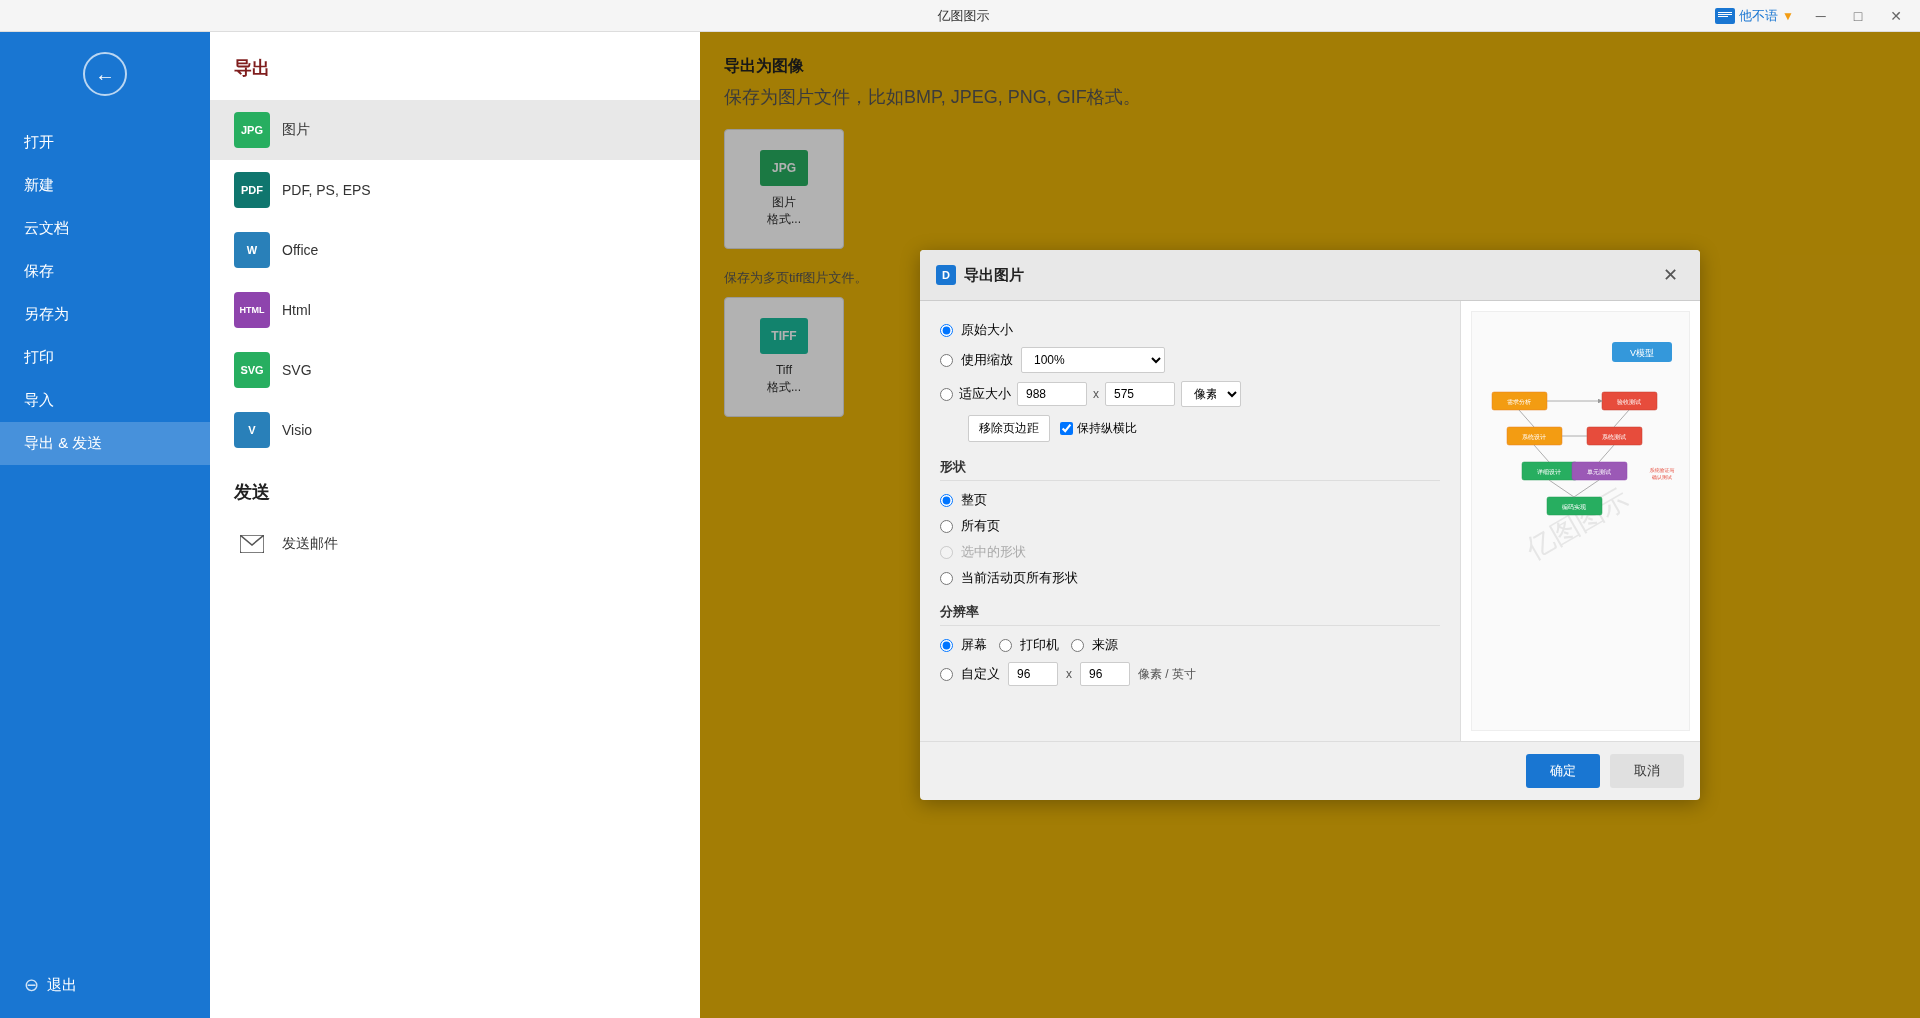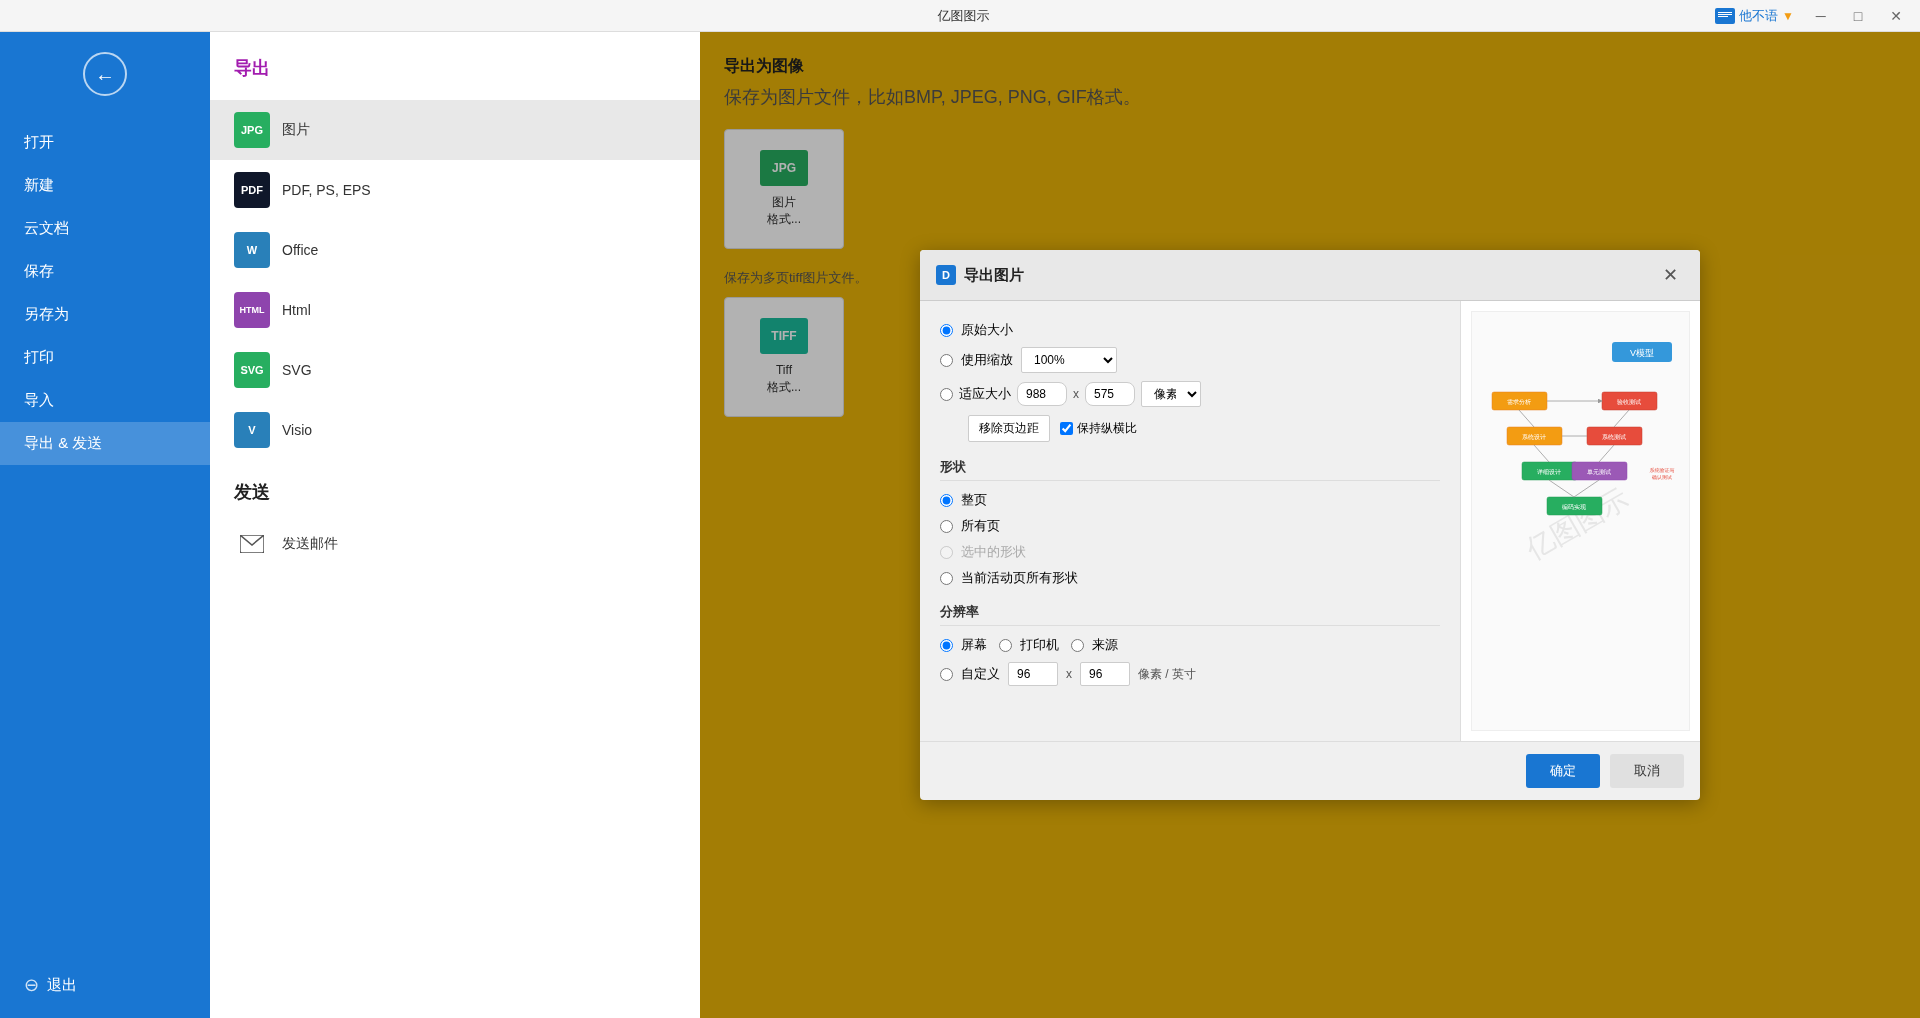--- a/index.html
+++ b/index.html
@@ -82,21 +82,21 @@
     .middle-panel {
       width: 490px;
       background: white;
       flex-shrink: 0;
       overflow-y: auto;
     }
     .middle-header {
       font-size: 18px;
       font-weight: bold;
       padding: 24px 24px 20px 24px;
-      color: #a21caf;
+      color: #7f1d1d;
     }
     .export-type-list { }
     .export-type-item {
       display: flex;
       align-items: center;
       padding: 12px 24px;
       cursor: pointer;
       gap: 12px;
       font-size: 14px;
       color: #333;
@@ -108,21 +108,21 @@
       border-radius: 4px;
       display: flex;
       align-items: center;
       justify-content: center;
       font-size: 11px;
       font-weight: bold;
       color: white;
       flex-shrink: 0;
     }
     .icon-jpg { background: #27ae60; }
-    .icon-pdf { background: #0f172a; }
+    .icon-pdf { background: #0f766e; }
     .icon-office { background: #2980b9; }
     .icon-html { background: #8e44ad; }
     .icon-svg { background: #27ae60; }
     .icon-visio { background: #2980b9; }
 
     .section-divider {
       padding: 20px 24px 10px 24px;
       font-size: 18px;
       font-weight: bold;
       color: #222;
@@ -316,25 +316,24 @@
     }
     .form-select {
       border: 1px solid #ccc;
       background: white;
       padding: 4px 8px;
       font-size: 12px;
       border-radius: 2px;
       cursor: pointer;
     }
     .dim-input {
-      width: 50px;
-      border-radius: 8px;
+      width: 70px;
     }
     .scale-select {
-      width: 96px;
+      width: 144px;
     }
     .unit-select {
       width: 60px;
     }
     .x-label { font-size: 12px; color: #555; }
     .remove-margin-btn {
       border: 1px solid #ccc;
       background: white;
       padding: 4px 10px;
       font-size: 12px;

